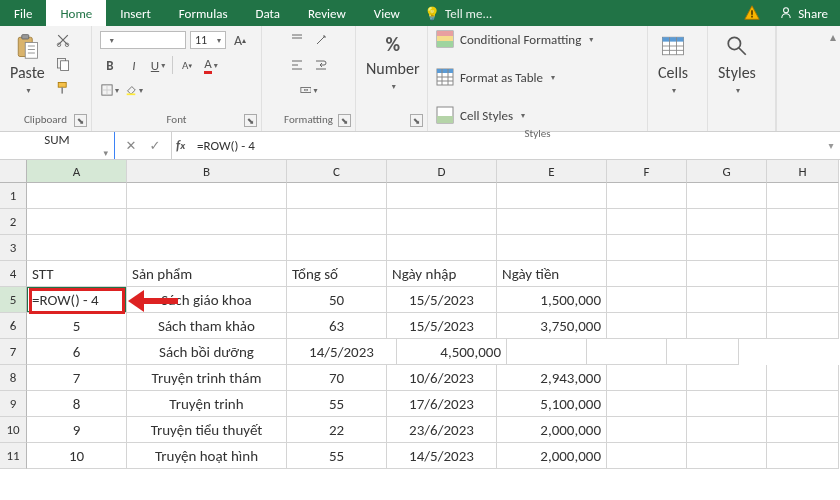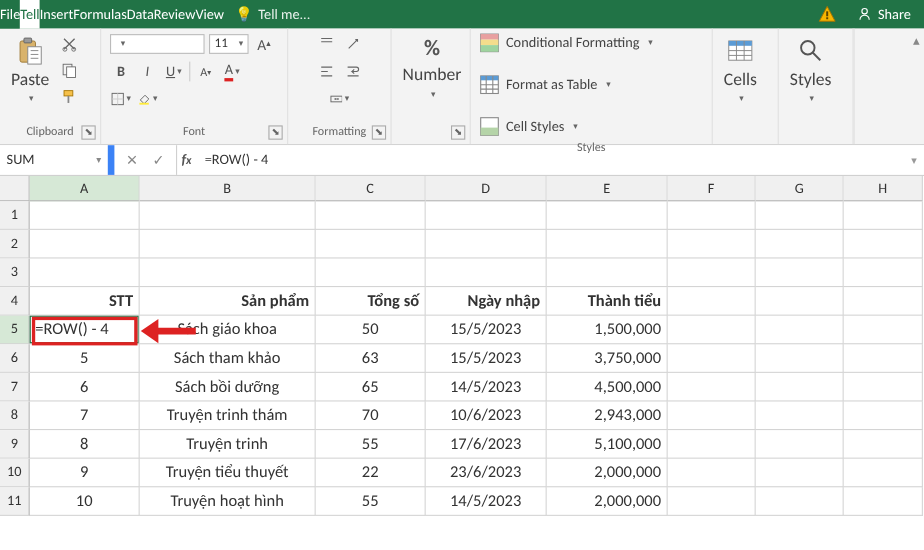--- a/index.html
+++ b/index.html
@@ -1,19 +1,19 @@
 <!DOCTYPE html>
 <html><head>
 <meta charset="utf-8">
 <style>
   * { box-sizing: border-box; }
   body { margin: 0; font-family: "Segoe UI", Calibri, Arial, sans-serif; font-size: 13px; background: #fff; color: #333; width: 840px; }
   
   .titlebar { background: #217346; display: flex; align-items: stretch; height: 26px; color: #fff; }
-  .tab { padding: 4px 0; font-size: 13px; cursor: pointer; display: flex; align-items: center; }
+  .tab { padding: 4px 14px; font-size: 13px; cursor: pointer; display: flex; align-items: center; }
   .tab.file { background: #217346; }
   .tab.active { background: #fff; color: #217346; }
   .titlebar .spacer { flex: 1; }
   .titlebar .tell { display: flex; align-items: center; gap: 5px; padding: 0 10px; opacity: .9; }
   .titlebar .warn { display: flex; align-items: center; padding: 0 6px; }
   .titlebar .share { display: flex; align-items: center; gap: 5px; padding: 4px 12px; }
   
   .ribbon { background: #f3f3f3; border-bottom: 1px solid #d0d0d0; display: flex; height: 106px; }
   .group { border-right: 1px solid #e0e0e0; padding: 4px 8px 0 8px; display: flex; flex-direction: column; position: relative; }
   .group-body { flex: 1; display: flex; gap: 6px; }
@@ -26,55 +26,55 @@
   .smallcol { display: flex; flex-direction: column; gap: 4px; }
   .smallrow { display: flex; gap: 4px; align-items: center; }
   .bx { border: 1px solid #bbb; background: #fff; font-size: 12px; padding: 1px 4px; display: flex; align-items: center; }
   .minib { width: 20px; height: 20px; display: flex; align-items: center; justify-content: center; border: 1px solid transparent; font-size: 13px; color: #555; cursor: pointer; }
   .ddarr { font-size: 8px; color: #666; margin-left: 2px; }
   
   .styles-list { display: flex; flex-direction: column; gap: 20px; font-size: 13px; color: #444; }
   .styrow { display: flex; align-items: center; gap: 6px; cursor: pointer; }
   
   .fxbar { display: flex; align-items: stretch; border-bottom: 1px solid #d0d0d0; height: 28px; background: #fff; }
-  .namebox { width: 104px; border-right: 6px solid #3b82f6; display: flex; align-items: center; padding: 0 6px; font-size: 13px; }
+  .namebox { width: 115px; border-right: 1px solid #3b82f6; display: flex; align-items: center; padding: 0 6px; font-size: 13px; flex-direction: column; }
   .namebox .ddarr2 { margin-left: auto; font-size: 9px; color: #888; }
   .fxbtns { display: flex; align-items: center; gap: 8px; padding: 0 8px; border-right: 1px solid #d0d0d0; }
   .fxbtn { width: 16px; text-align: center; color: #555; cursor: pointer; }
   .fxlabel { font-style: italic; font-weight: bold; font-size: 13px; color: #555; padding: 0 6px 0 4px; display: flex; align-items: center; }
   .fxinput { flex: 1; padding: 0 6px; font-size: 13px; display: flex; align-items: center; }
   .colheads { display: flex; margin-left: 27px; }
   .colhead { border-right: 1px solid #d4d4d4; border-bottom: 1px solid #b7b7b7; background: #f0f0f0; text-align: center; font-size: 13px; height: 23px; line-height: 23px; }
   .colhead.sel { background: #d6e8d6; }
   .cornercell { width: 27px; height: 23px; background: #f0f0f0; border-right: 1px solid #b7b7b7; border-bottom: 1px solid #b7b7b7; }
   
   .rows { }
   .row { display: flex; height: 26px; }
   .rowhead { width: 27px; background: #f0f0f0; border-right: 1px solid #b7b7b7; border-bottom: 1px solid #d4d4d4; text-align: center; font-size: 13px; line-height: 26px; }
   .rowhead.sel { background: #d6e8d6; }
   .cell { border-right: 1px solid #d4d4d4; border-bottom: 1px solid #d4d4d4; padding: 0 5px; font-size: 15px; line-height: 26px; overflow: hidden; white-space: nowrap; }
-  .cell.th { font-weight: bold; text-align: right; }
+  .cell.th { font-weight: normal; text-align: left; }
   .cell.c { text-align: center; }
   .cell.r { text-align: right; }
   .cell.l { text-align: left; }
   
   .activecell { position: relative; }
   .activecell::after { content: ""; position: absolute; inset: -1px; border: 2px solid #217346; pointer-events: none; }
   
   .callout { position: absolute; border: 3px solid #d22; pointer-events: none; }
   .arrowcall { position: absolute; pointer-events: none; }
   
   .wA { width: 100px; } .wB { width: 160px; } .wC { width: 100px; } .wD { width: 110px; } .wE { width: 110px; } .wF { width: 80px; } .wG { width: 80px; } .wH { width: 72px; }
 </style>
 </head>
 <body>
 
 <div class="titlebar">
   <div class="tab file">File</div>
-  <div class="tab active">Tell</div>
+  <div class="tab active">Home</div>
   <div class="tab">Insert</div>
   <div class="tab">Formulas</div>
   <div class="tab">Data</div>
   <div class="tab">Review</div>
   <div class="tab">View</div>
   <div class="tell">
     <span>💡</span>
     <span>Tell me...</span>
   </div>
   <div class="spacer"></div>
@@ -366,21 +366,21 @@
       <div class="cell wF"></div>
       <div class="cell wG"></div>
       <div class="cell wH"></div>
     </div>
     <div class="row">
       <div class="rowhead">4</div>
       <div class="cell wA th">STT</div>
       <div class="cell wB th">Sản phẩm</div>
       <div class="cell wC th">Tổng số</div>
       <div class="cell wD th">Ngày nhập</div>
-      <div class="cell wE th">Thành tiểu</div>
+      <div class="cell wE th">Ngày tiền</div>
       <div class="cell wF th"></div>
       <div class="cell wG th"></div>
       <div class="cell wH th"></div>
     </div>
     <div class="row">
       <div class="rowhead sel">5</div>
       <div class="cell wA l activecell">=ROW() - 4</div>
       <div class="cell wB c">Sách giáo khoa</div>
       <div class="cell wC c">50</div>
       <div class="cell wD c">15/5/2023</div>
@@ -397,21 +397,20 @@
       <div class="cell wD c">15/5/2023</div>
       <div class="cell wE r">3,750,000</div>
       <div class="cell wF"></div>
       <div class="cell wG"></div>
       <div class="cell wH"></div>
     </div>
     <div class="row">
       <div class="rowhead">7</div>
       <div class="cell wA c">6</div>
       <div class="cell wB c">Sách bồi dưỡng</div>
-      <div class="cell wC c">65</div>
       <div class="cell wD c">14/5/2023</div>
       <div class="cell wE r">4,500,000</div>
       <div class="cell wF"></div>
       <div class="cell wG"></div>
       <div class="cell wH"></div>
     </div>
     <div class="row">
       <div class="rowhead">8</div>
       <div class="cell wA c">7</div>
       <div class="cell wB c">Truyện trinh thám</div>

